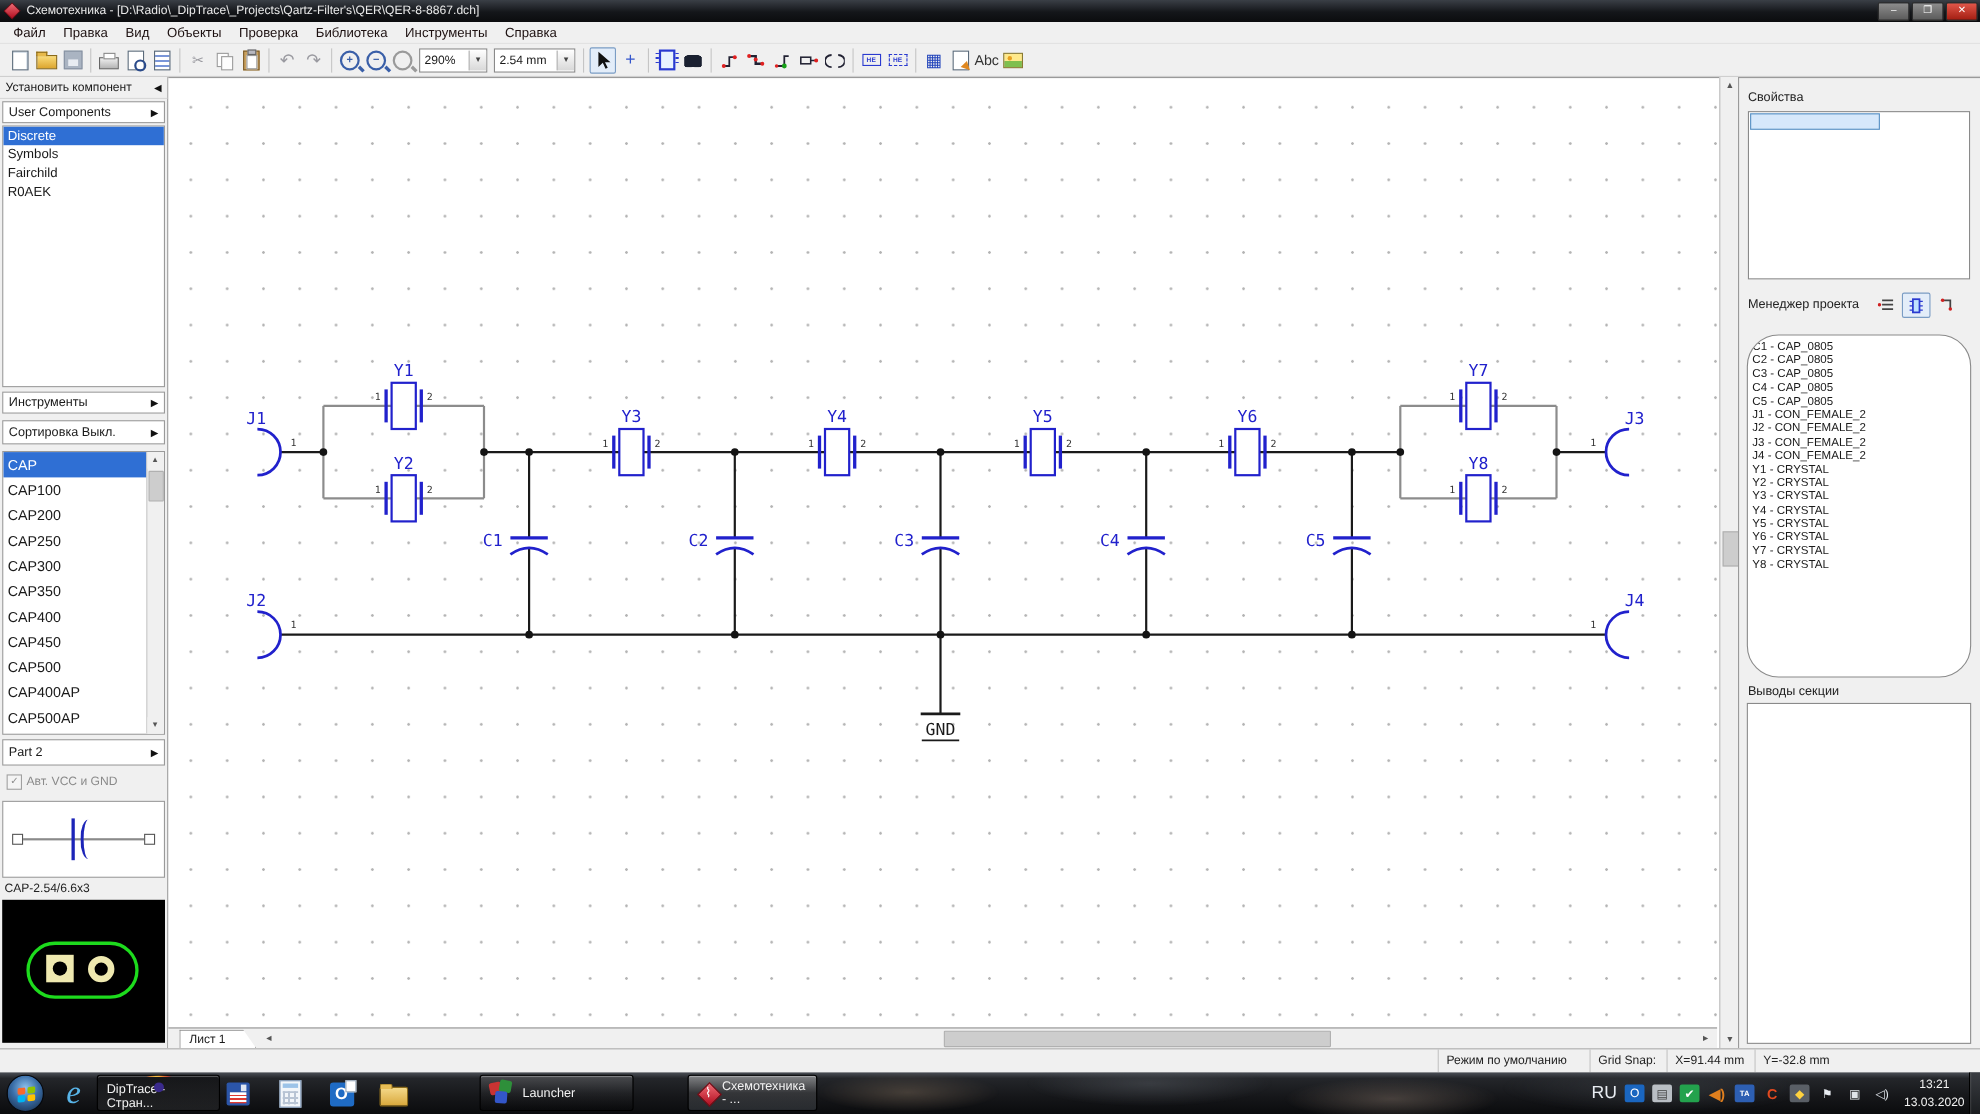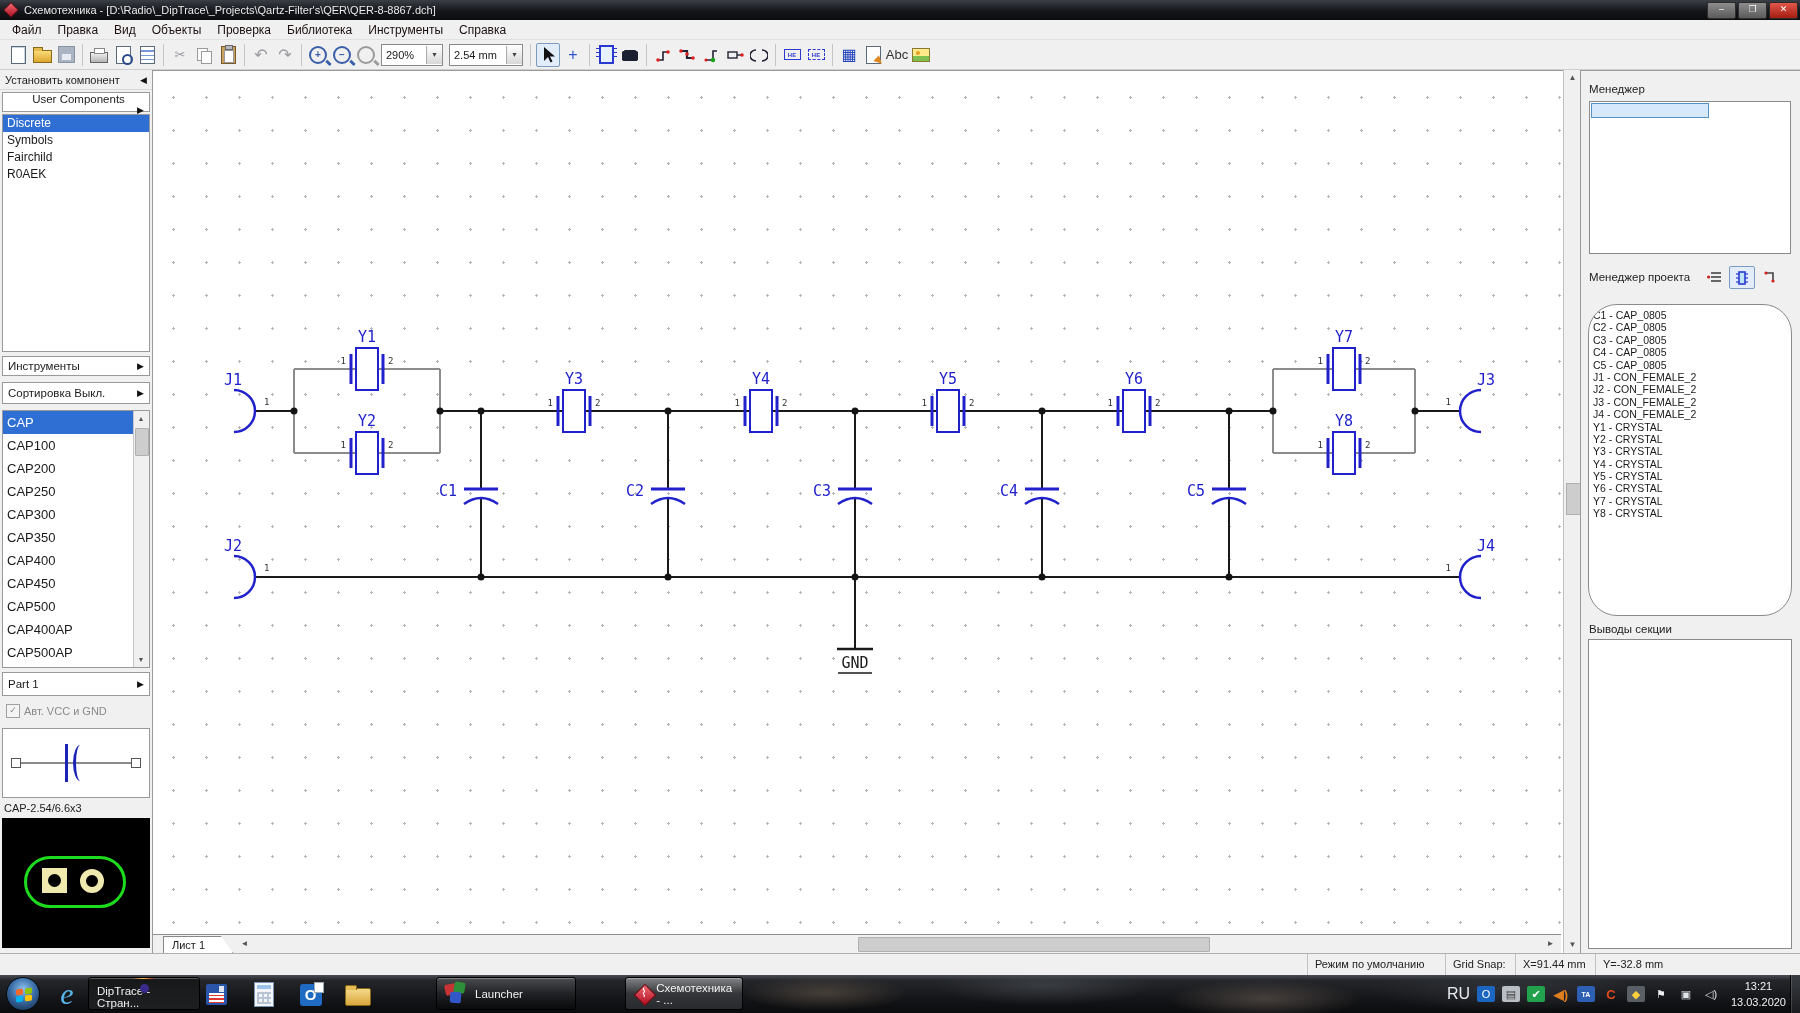--- a/index.html
+++ b/index.html
@@ -320,21 +320,21 @@
       <span class="tbi">
         <span class="k-picture"></span>
       </span>
     </div>
 
   <div id="leftpanel" class="abs">
     <div class="lp-h" style="top:0;">
       <span>Установить компонент</span>
       <span class="arrR">◀</span>
     </div>
-    <div class="lp-bar" style="top:22px;flex-direction:column;">
+    <div class="lp-bar" style="top:22px;">
       <span>User Components</span>
       <span class="arrR">▶</span>
     </div>
     <div id="lib-list" class="lp-list" style="top:44px;height:238px;">
         <div class="it sel">Discrete</div>
         <div class="it">Symbols</div>
         <div class="it">Fairchild</div>
         <div class="it">R0AEK</div>
       </div>
     <div class="lp-bar" style="top:286px;">
@@ -360,21 +360,21 @@
           <div class="it">CAP500AP</div>
           <div class="it">CAP600AP</div>
         </div>
       <div class="vsb">
         <div class="up">▲</div>
         <div class="th" style="top:17px;height:26px;"></div>
         <div class="dn">▼</div>
       </div>
     </div>
     <div class="lp-bar" style="top:602px;height:24px;">
-      <span>Part 1</span>
+      <span>Part 2</span>
       <span class="arrR">▶</span>
     </div>
     <div class="chkrow" style="top:634px;">
       <span class="chk">✓</span>
       <span>Авт. VCC и GND</span>
     </div>
     <div id="preview" class="abs" style="top:658px;">
       <div class="pv-wire"></div>
       <div class="pv-sq" style="left:8px;"></div>
       <div class="pv-sq" style="right:8px;"></div>
@@ -559,21 +559,21 @@
     </div>
   </div>
 
   <div id="vscroll" class="abs">
     <div class="up">▲</div>
     <div class="th"></div>
     <div class="dn">▼</div>
   </div>
 
   <div id="rightpanel" class="abs">
-    <div class="rp-label" style="top:12px;">Менеджер</div>
+    <div class="rp-label" style="top:12px;">Свойства</div>
     <div class="rp-box" style="left:8px;top:30px;width:202px;height:153px;"></div>
     <input id="props-input" value="" style="">
     <div class="rp-label" style="top:200px;">Менеджер проекта</div>
     <div class="mgr-btn" style="left:122px;top:195px;">
       <svg width="16" height="14">
           <g stroke="#444" stroke-width="1.6">
             <line x1="4" y1="3" x2="14" y2="3"></line>
             <line x1="4" y1="7" x2="14" y2="7"></line>
             <line x1="4" y1="11" x2="14" y2="11"></line>
           </g>

